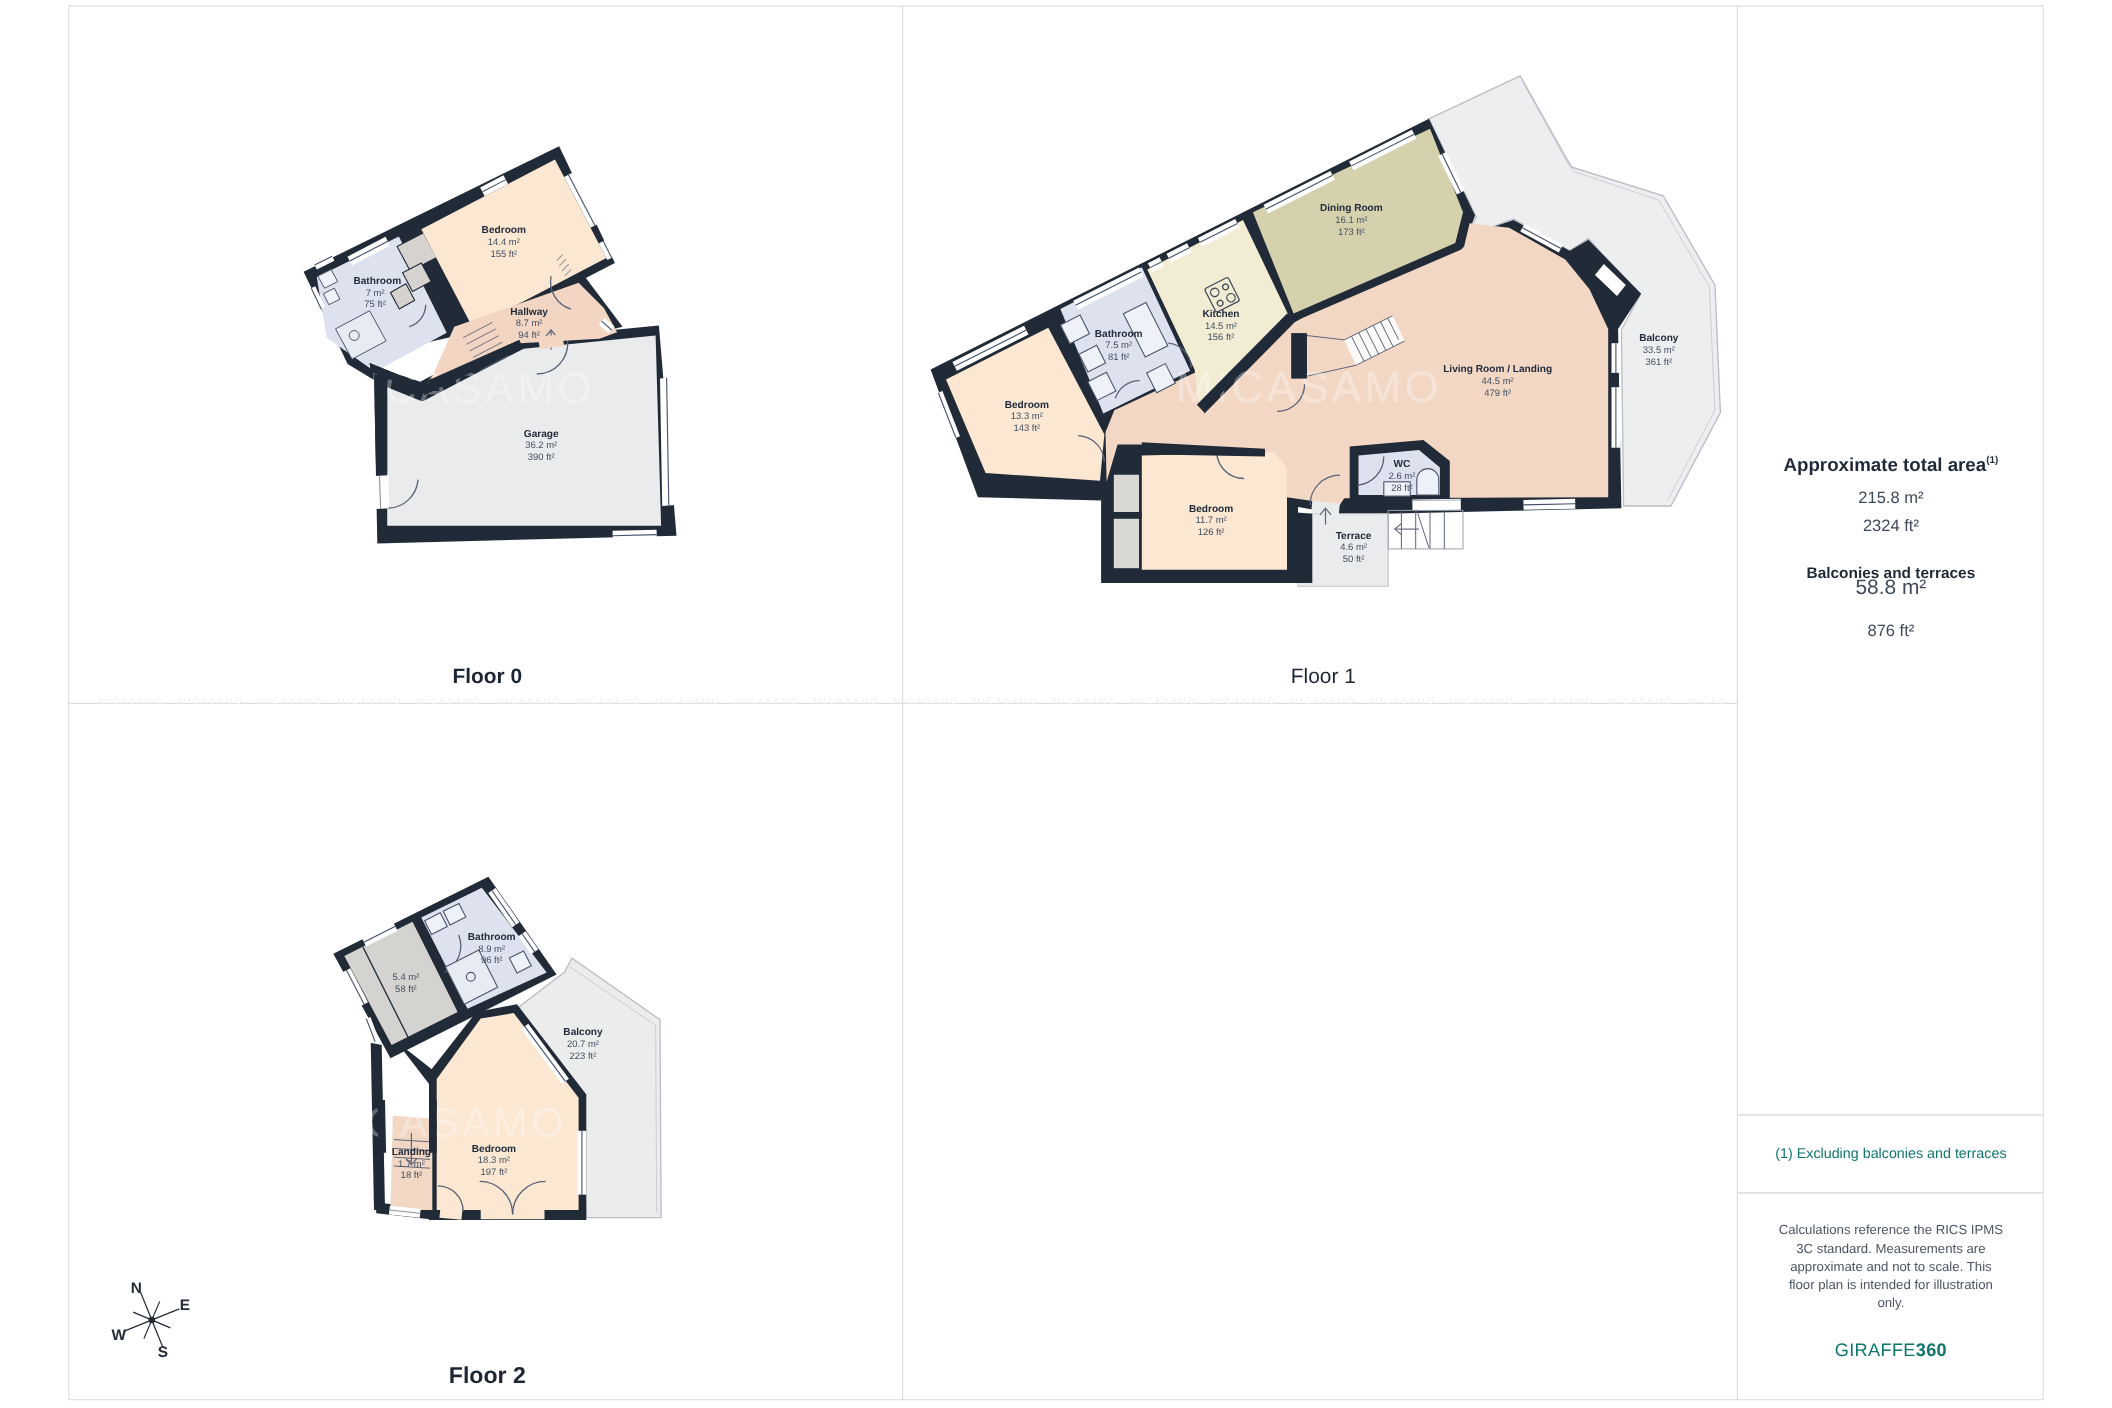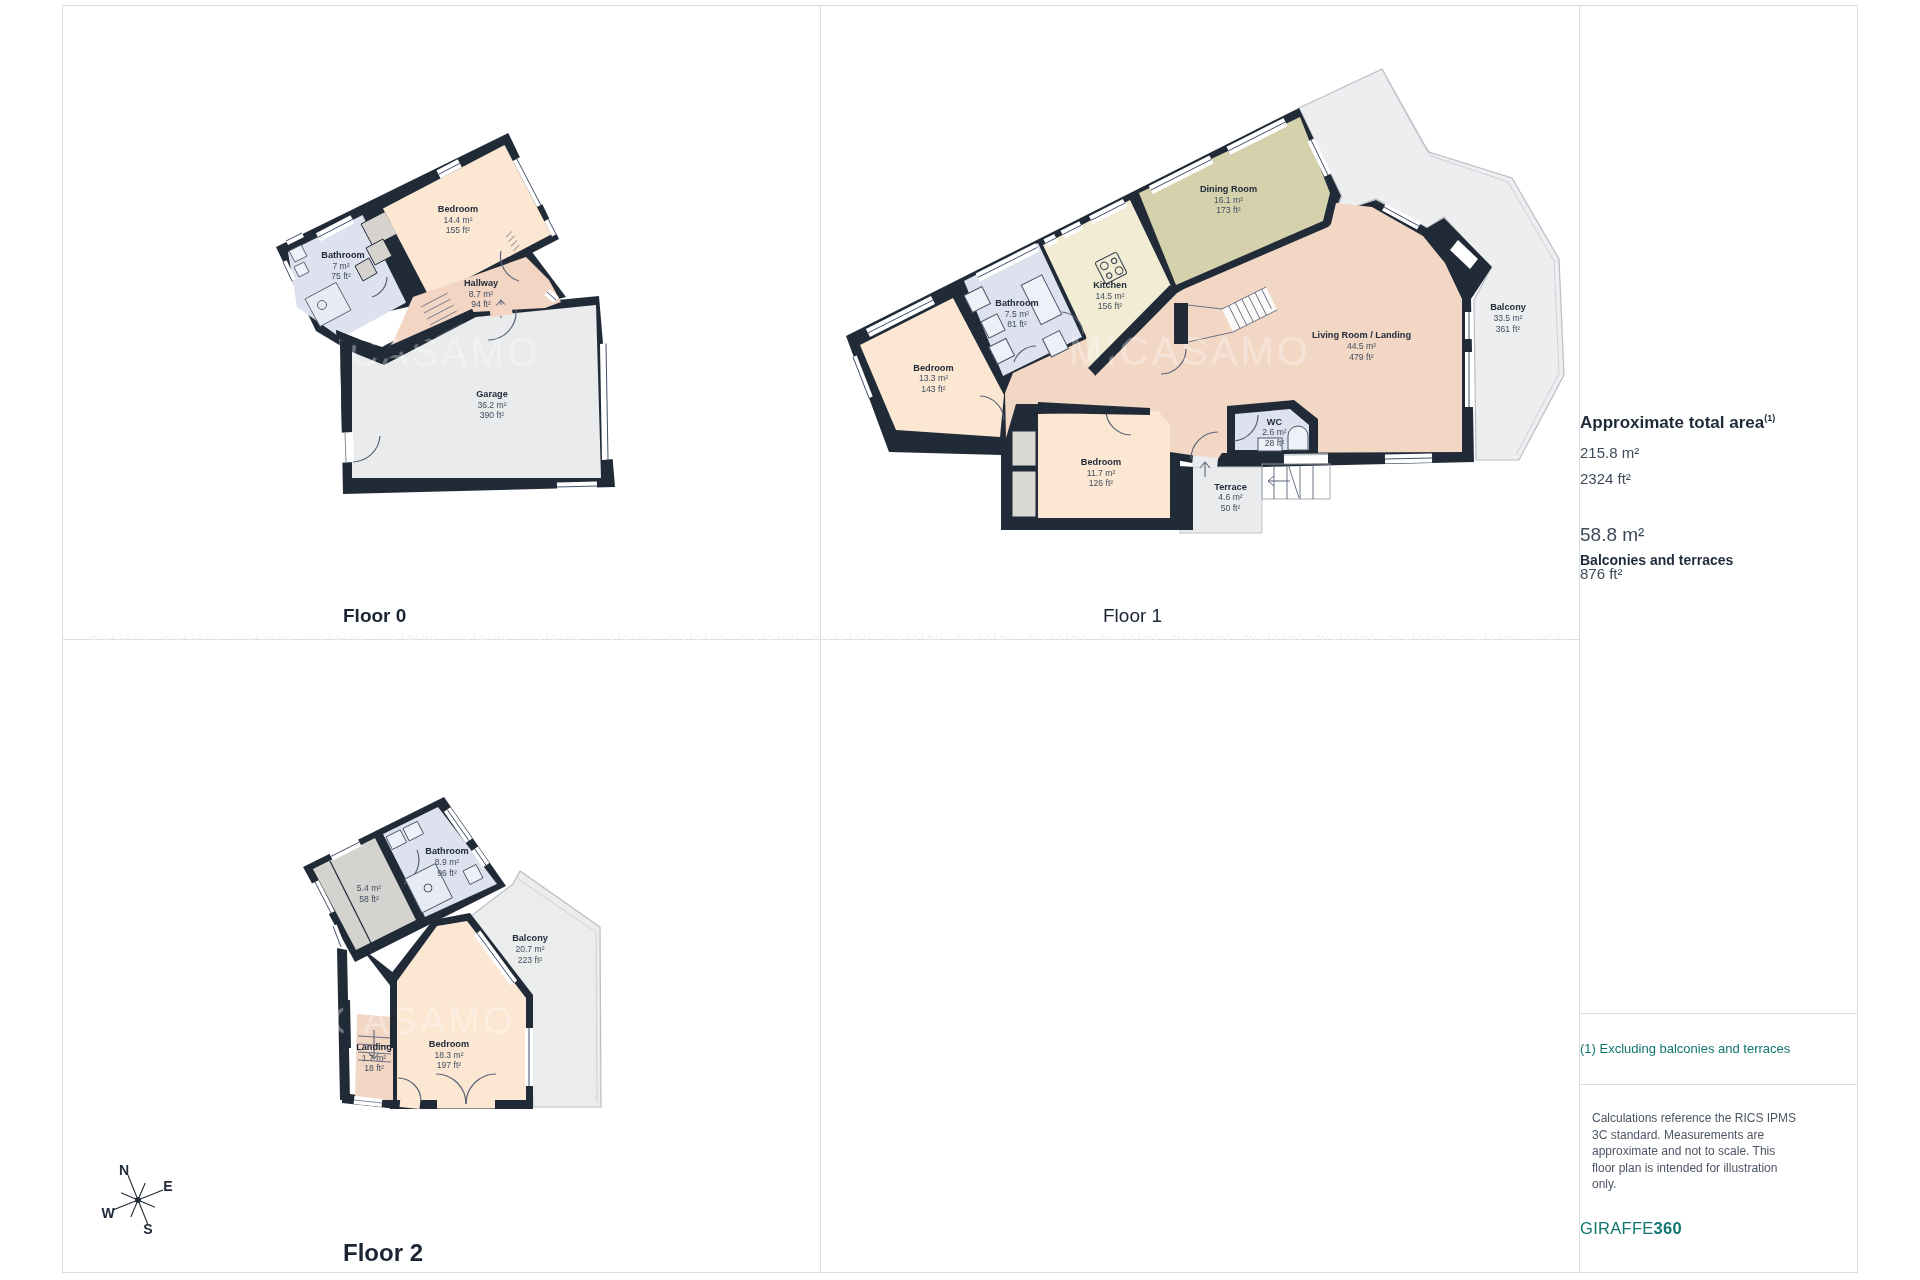--- a/index.html
+++ b/index.html
@@ -1,18 +1,18 @@
 <!DOCTYPE html>
 <html><head>
 <meta charset="utf-8">
 <style>
 html,body{margin:0;padding:0;}
 body{width:1920px;height:1280px;background:#ffffff;font-family:"Liberation Sans",sans-serif;position:relative;overflow:hidden;}
 .panel{position:absolute;border:1px solid #dcdddf;box-sizing:border-box;}
-.txt{position:absolute;color:#3e4a5a;}
+.txt{position:absolute;text-align:center;color:#3e4a5a;}
 svg{position:absolute;left:0;top:0;}
 </style>
 </head>
 <body>
 
 <div class="panel" style="left:62px;top:5px;width:759px;height:635px;"></div>
 
 <div class="panel" style="left:820px;top:5px;width:760px;height:635px;"></div>
 
 <div class="panel" style="left:62px;top:639px;width:759px;height:634px;"></div>
@@ -24,39 +24,39 @@
 <div class="panel" style="left:1579px;top:1013px;width:279px;height:72px;"></div>
 
 <div class="panel" style="left:1579px;top:1084px;width:279px;height:189px;"></div>
 
 <div class="txt" style="left:1580px;top:413px;width:278px;font-size:17px;font-weight:bold;color:#1f2a38;">Approximate total area<sup style="font-size:9px;">(1)</sup></div>
 
 <div class="txt" style="left:1580px;top:444px;width:278px;font-size:15px;">215.8 m²</div>
 
 <div class="txt" style="left:1580px;top:470px;width:278px;font-size:15px;">2324 ft²</div>
 
-<div class="txt" style="left:1580px;top:512px;width:278px;font-size:14px;font-weight:bold;color:#1f2a38;margin-top:40px;">Balconies and terraces</div>
+<div class="txt" style="left:1580px;top:512px;width:278px;font-size:14px;font-weight:bold;color:#1f2a38;">Balconies and terraces</div>
 
 <div class="txt" style="left:1580px;top:524px;width:278px;font-size:19px;">58.8 m²</div>
 
 <div class="txt" style="left:1580px;top:565px;width:278px;font-size:15px;">876 ft²</div>
 
 <div class="txt" style="left:1580px;top:1041px;width:278px;font-size:13px;color:#0f766e;">(1) Excluding balconies and terraces</div>
 
 <div class="txt" style="left:1592px;top:1110px;width:254px;font-size:12px;line-height:16.5px;color:#4b5563;">Calculations reference the RICS IPMS<br>3C standard. Measurements are<br>approximate and not to scale. This<br>floor plan is intended for illustration<br>only.</div>
 
 <div class="txt" style="left:1580px;top:1219px;width:278px;font-size:16.5px;color:#0f766e;letter-spacing:0.3px;">GIRAFFE<b>360</b></div>
 
 <div style="position:absolute;left:90px;top:633px;width:1480px;font-size:8px;color:#f1f1f3;letter-spacing:2px;white-space:nowrap;overflow:hidden;">MICASAMO&nbsp;&nbsp;&nbsp;MICASAMO&nbsp;&nbsp;&nbsp;MICASAMO&nbsp;&nbsp;&nbsp;MICASAMO&nbsp;&nbsp;&nbsp;MICASAMO&nbsp;&nbsp;&nbsp;MICASAMO&nbsp;&nbsp;&nbsp;MICASAMO&nbsp;&nbsp;&nbsp;MICASAMO&nbsp;&nbsp;&nbsp;MICASAMO&nbsp;&nbsp;&nbsp;MICASAMO&nbsp;&nbsp;&nbsp;MICASAMO&nbsp;&nbsp;&nbsp;MICASAMO&nbsp;&nbsp;&nbsp;MICASAMO&nbsp;&nbsp;&nbsp;MICASAMO&nbsp;&nbsp;&nbsp;MICASAMO&nbsp;&nbsp;&nbsp;MICASAMO&nbsp;&nbsp;&nbsp;MICASAMO&nbsp;&nbsp;&nbsp;MICASAMO&nbsp;&nbsp;&nbsp;MICASAMO&nbsp;&nbsp;&nbsp;MICASAMO&nbsp;&nbsp;&nbsp;MICASAMO&nbsp;&nbsp;&nbsp;MICASAMO&nbsp;&nbsp;&nbsp;MICASAMO&nbsp;&nbsp;&nbsp;MICASAMO&nbsp;&nbsp;&nbsp;</div>
 
 <div class="txt" style="left:343px;top:605px;width:200px;font-size:19px;font-weight:bold;color:#1b2534;">Floor 0</div>
 
 <div class="txt" style="left:1103px;top:605px;width:200px;font-size:19px;font-weight:normal;color:#1b2534;">Floor 1</div>
 
-<div class="txt" style="left:343px;top:1239px;width:200px;font-size:24px;font-weight:bold;color:#1b2534;">Floor 2</div>
+<div class="txt" style="left:343px;top:1239px;width:200px;font-size:21px;font-weight:bold;color:#1b2534;">Floor 2</div>
 
 <svg width="1920" height="1280" viewBox="0 0 1920 1280">
 <defs>
 <pattern id="hatch" width="5" height="5" patternTransform="rotate(45)" patternUnits="userSpaceOnUse">
 <line x1="0" y1="0" x2="0" y2="5" stroke="#5a6478" stroke-width="1.2"></line>
 </pattern>
 </defs>
 <g id="floor0">
 
 <polygon points="276,247 508.3,132.9 559,239 346,349 316,331" fill="#212b38"></polygon>

